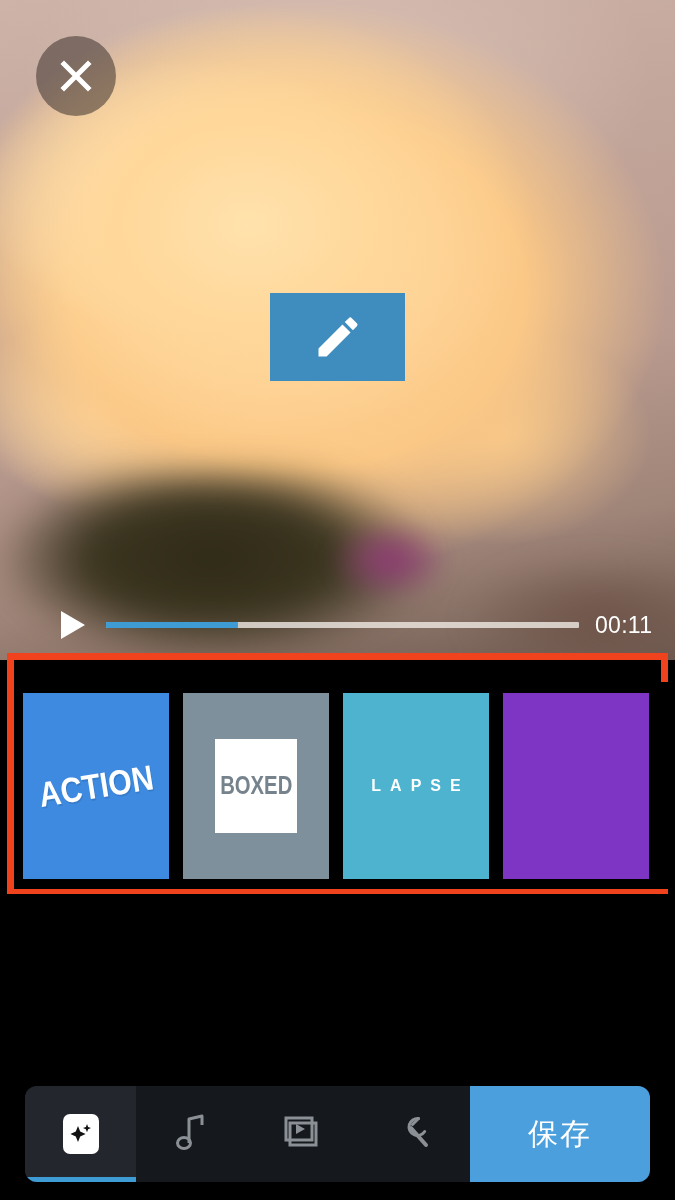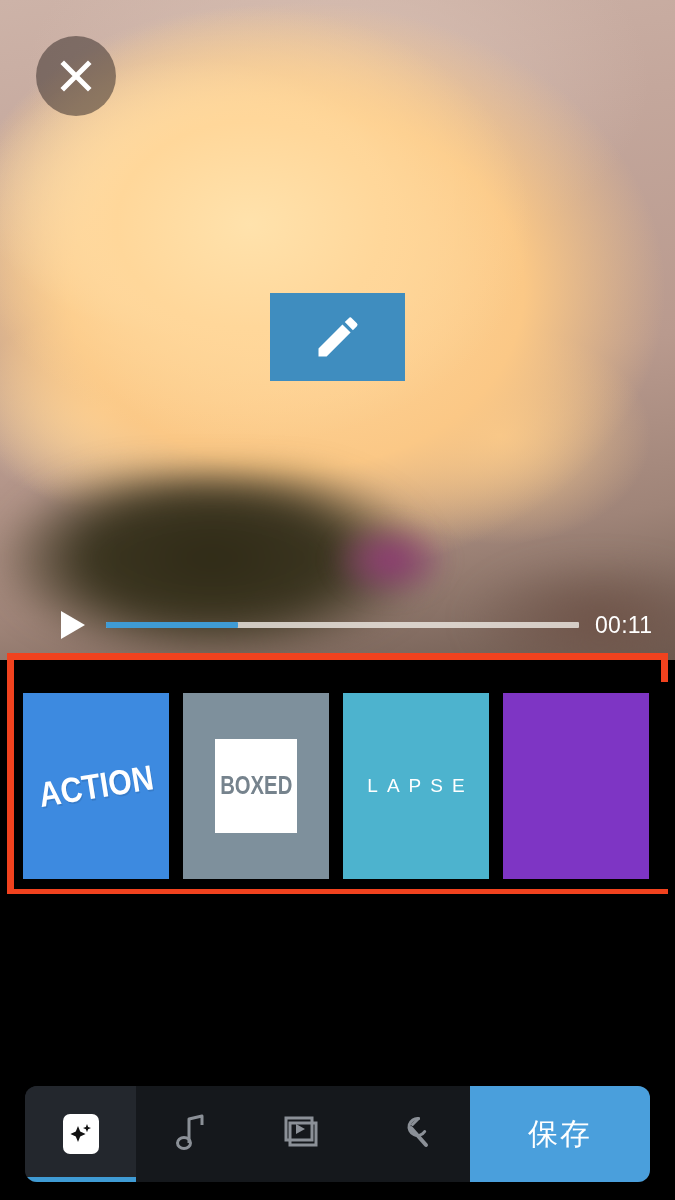--- a/index.html
+++ b/index.html
@@ -231,23 +231,23 @@
     justify-content: center;
   }
   .boxed-inner .label {
     color: #76838d;
     font-size: 26px;
     font-weight: bold;
     transform: scaleX(0.78);
     letter-spacing: 0px;
   }
   .fcard-lapse .label {
-    font-size: 19px;
+    font-size: 16px;
     letter-spacing: 9px;
-    font-weight: normal;
+    font-weight: bold;
     text-indent: 9px;
   }
 
   
   .toolbar {
     position: absolute;
     left: 25px;
     top: 1086px;
     width: 625px;
     height: 96px;

